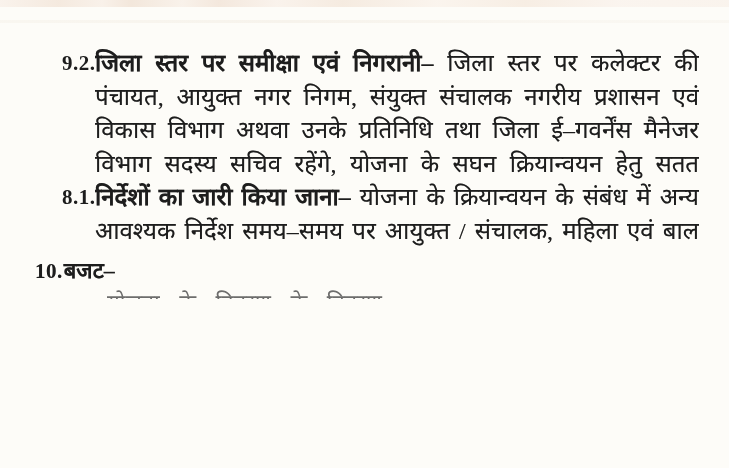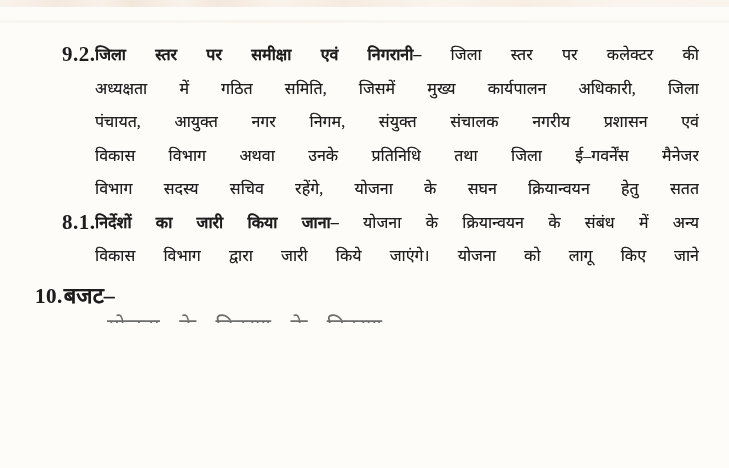--- a/index.html
+++ b/index.html
@@ -19,30 +19,30 @@
       #f2e4d8 30%, #f9f1ea 38%, #f4e8dc 47%, #faf3ec 60%,
       #f6ebe0 72%, #faf3ed 85%, #f9f2eb 100%);
     opacity:.85;
   }
   .scan-streak {
     position:absolute; top:20px; left:0; width:729px; height:3px;
     background:linear-gradient(90deg, #f6f2ea, #f2ece2 40%, #f7f3ec 80%);
     opacity:.55;
   }
   .doc {
-    position:absolute; top:38px; left:95px; width:604px;
+    position:absolute; top:47px; left:95px; width:604px;
   }
   .section { position:relative; }
   .num {
     position:absolute; left:-33px; top:0;
     font-weight:700; font-size:21px; line-height:33.5px;
     letter-spacing:.5px;
   }
   .ln {
-    font-size:16px; line-height:33.5px; height:33.5px;
+    font-size:24px; line-height:33.5px; height:33.5px;
     text-align:justify; text-align-last:justify;
     overflow:hidden; white-space:normal;
     text-shadow:0 0 .5px rgba(20,20,20,.45);
   }
   .ln.lastline { text-align-last:left; }
   .hd { font-weight:700; }
   .budget-line {
     position:relative; margin-left:-60px; height:33.5px; margin-top:6px;
     font-size:22px; line-height:33.5px; font-weight:700;
     text-shadow:0 0 .5px rgba(20,20,20,.45);
@@ -60,29 +60,28 @@
 <body>
 
 <div class="scan-band"></div>
 <div class="scan-streak"></div>
 
 <div class="doc">
 
   <div class="section">
     <span class="num">9.2.</span>
     <div class="ln"><span class="hd">जिला स्तर पर समीक्षा एवं निगरानी–</span> <span>जिला स्तर पर कलेक्टर की</span></div>
-    <div class="ln">अध्यक्षता में गठित समिति, जिसमें मुख्य कार्यपालन अधिकारी, जिला</div>
     <div class="ln">पंचायत, आयुक्त नगर निगम, संयुक्त संचालक नगरीय प्रशासन एवं</div>
     <div class="ln">विकास विभाग अथवा उनके प्रतिनिधि तथा जिला ई–गवर्नेंस मैनेजर</div>
     <div class="ln">विभाग सदस्य सचिव रहेंगे, योजना के सघन क्रियान्वयन हेतु सतत</div>
   </div>
 
   <div class="section">
     <span class="num">8.1.</span>
     <div class="ln"><span class="hd">निर्देशों का जारी किया जाना–</span> <span>योजना के क्रियान्वयन के संबंध में अन्य</span></div>
-    <div class="ln">विकास विभाग द्वारा जारी किये जाएंगे। योजना को लागू किए जाने</div>
+    <div class="ln">आवश्यक निर्देश समय–समय पर आयुक्त / संचालक, महिला एवं बाल</div>
   </div>
 
   <div class="budget-line"><span class="bnum">10.</span><span class="hd">बजट–</span></div>
 
   <div class="cutoff">योजना के वितरण के विवरण</div>
 
 </div>
 
 </body></html>

